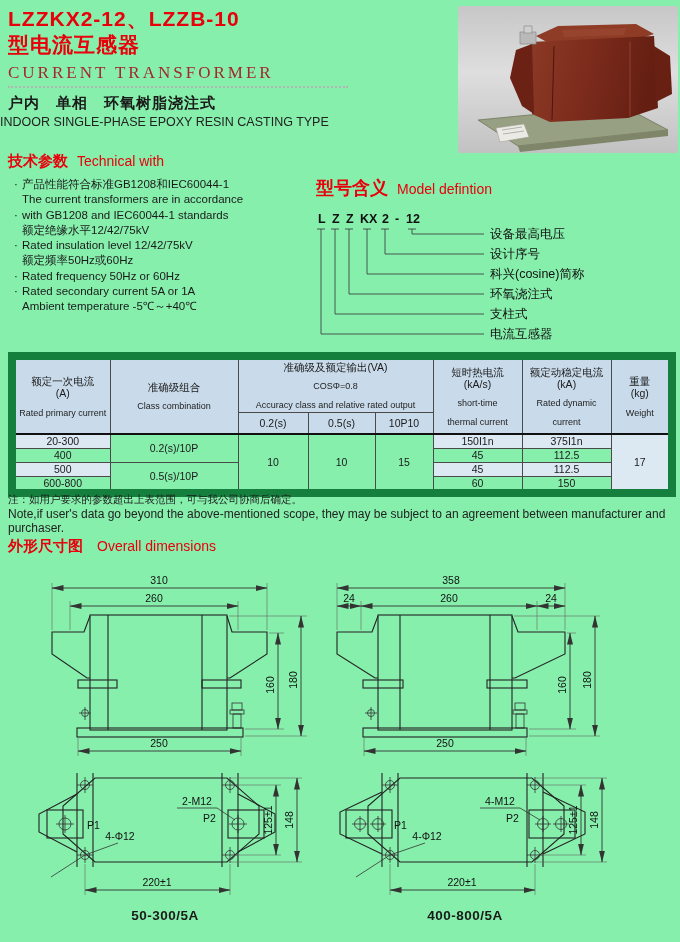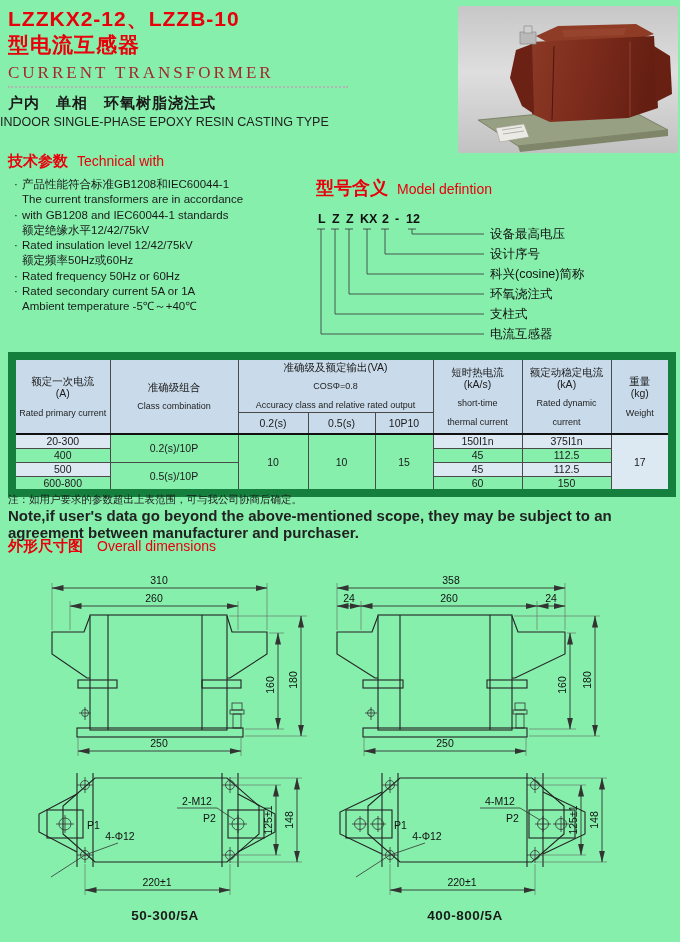--- a/index.html
+++ b/index.html
@@ -29,21 +29,21 @@
              font-size:10.5px;text-align:center;}
   table.spec th,table.spec td{border:1px solid #4a4a4a;padding:0;vertical-align:middle;line-height:1.18;}
   table.spec thead th{background:#c9dbeb;font-weight:normal;}
   table.spec thead tr.sub{border-bottom:2px solid #111;}
   .hcn{font-size:10.5px;}
   .hen{font-size:9px;color:#222;margin-top:8px;}
   td.t{background:#dce8f2;}
   tbody tr{height:14px;}
 
   .note-cn{font-size:10.5px;}
-  .note-en{font-size:15px;color:#222;font-weight:bold;}
+  .note-en{font-size:12px;color:#222;}
 
   
   svg text{font-family:"Liberation Sans",sans-serif;font-size:10.5px;fill:#111;}
   .out{stroke:#222;stroke-width:1.1;fill:none;}
   .thin{stroke:#333;stroke-width:0.8;fill:none;}
   .dim{stroke:#333;stroke-width:0.9;fill:none;}
   .ext{stroke:#666;stroke-width:0.6;fill:none;}
   .cap{font-size:13.5px;font-weight:bold;letter-spacing:0.5px;text-align:center;}
   .mcode{font-size:12.5px;font-weight:bold;fill:#111;}
   .mlabel{font-size:12.5px;fill:#111;}

